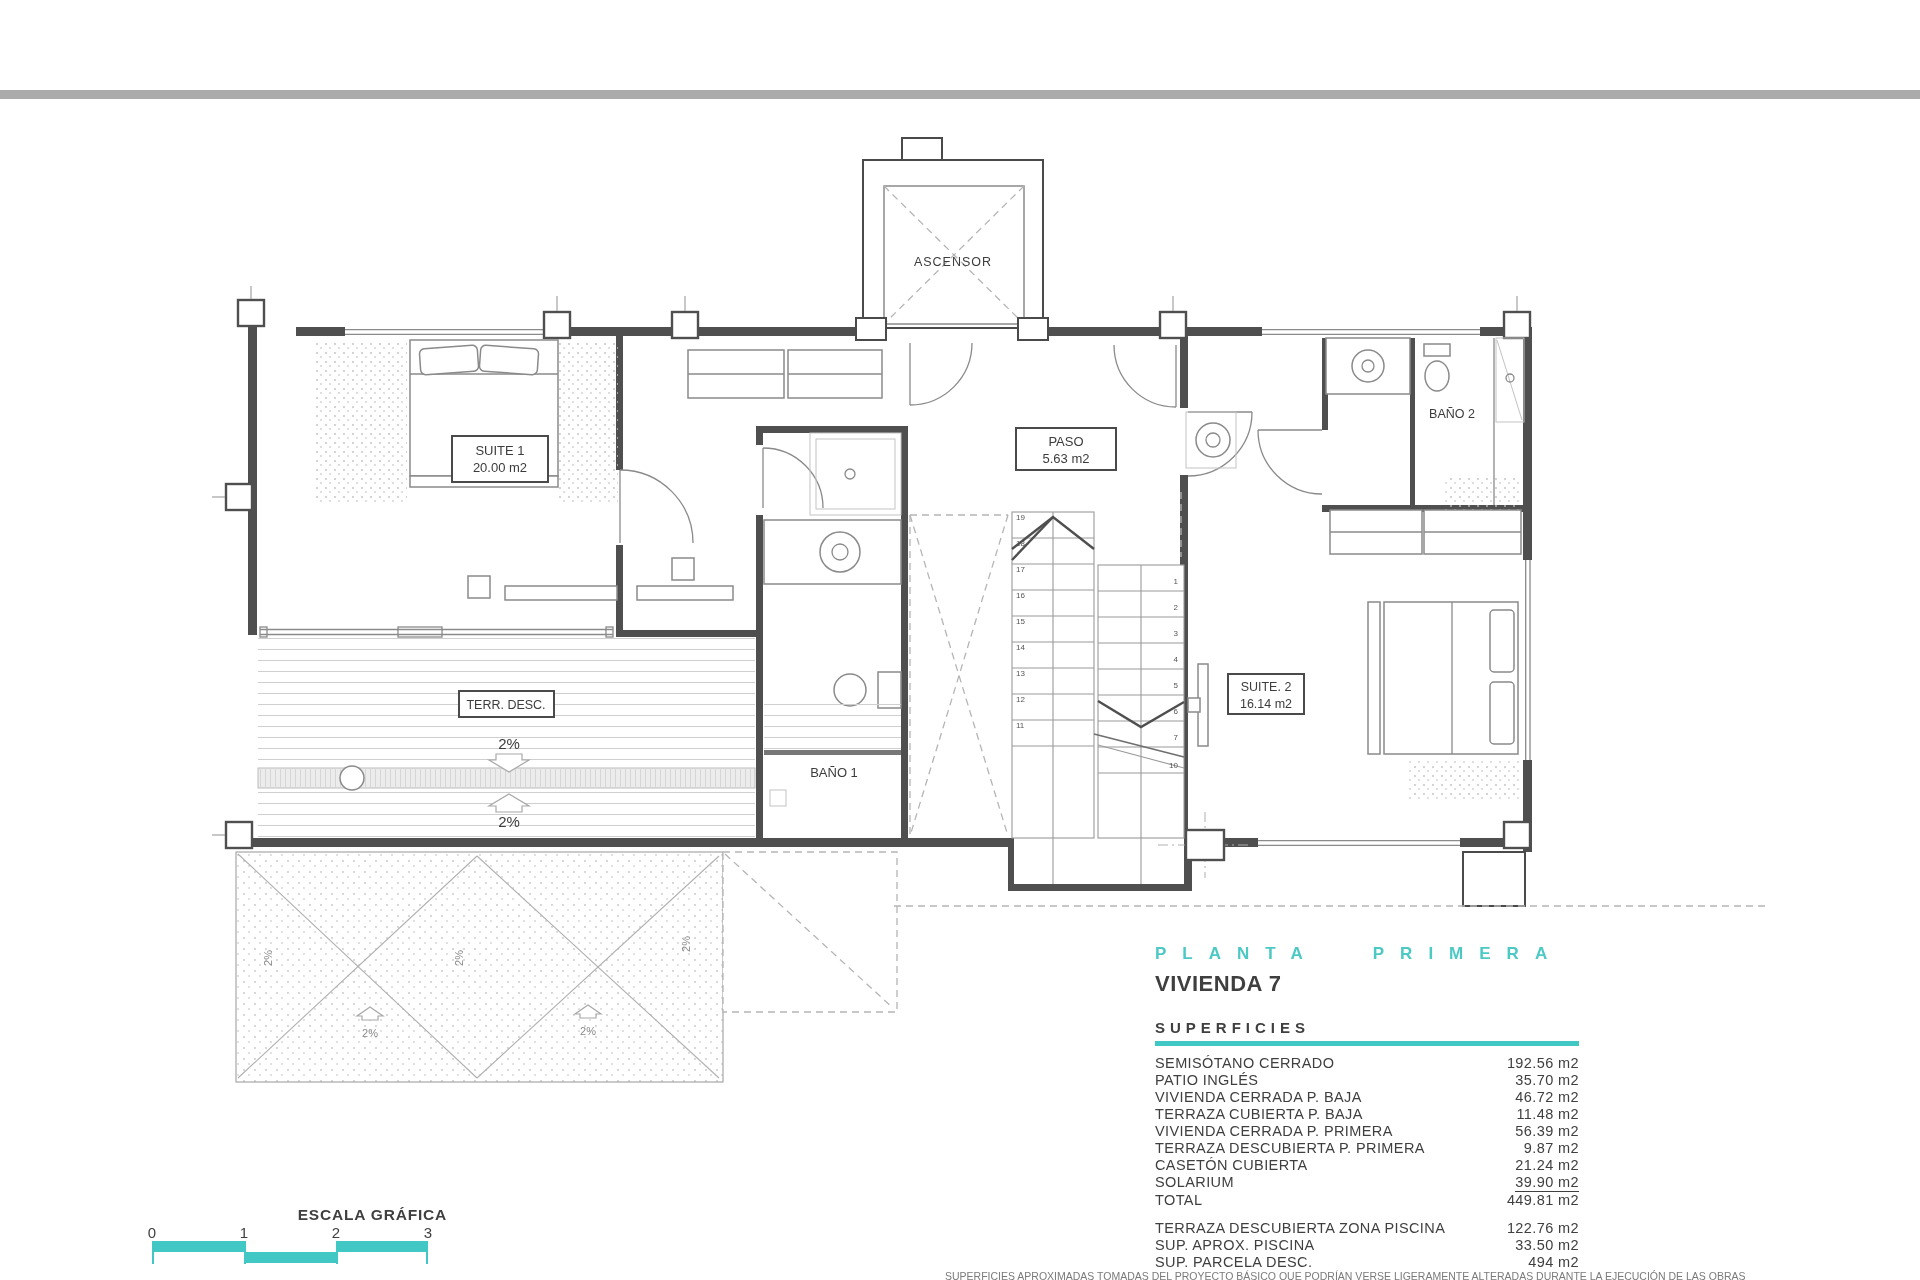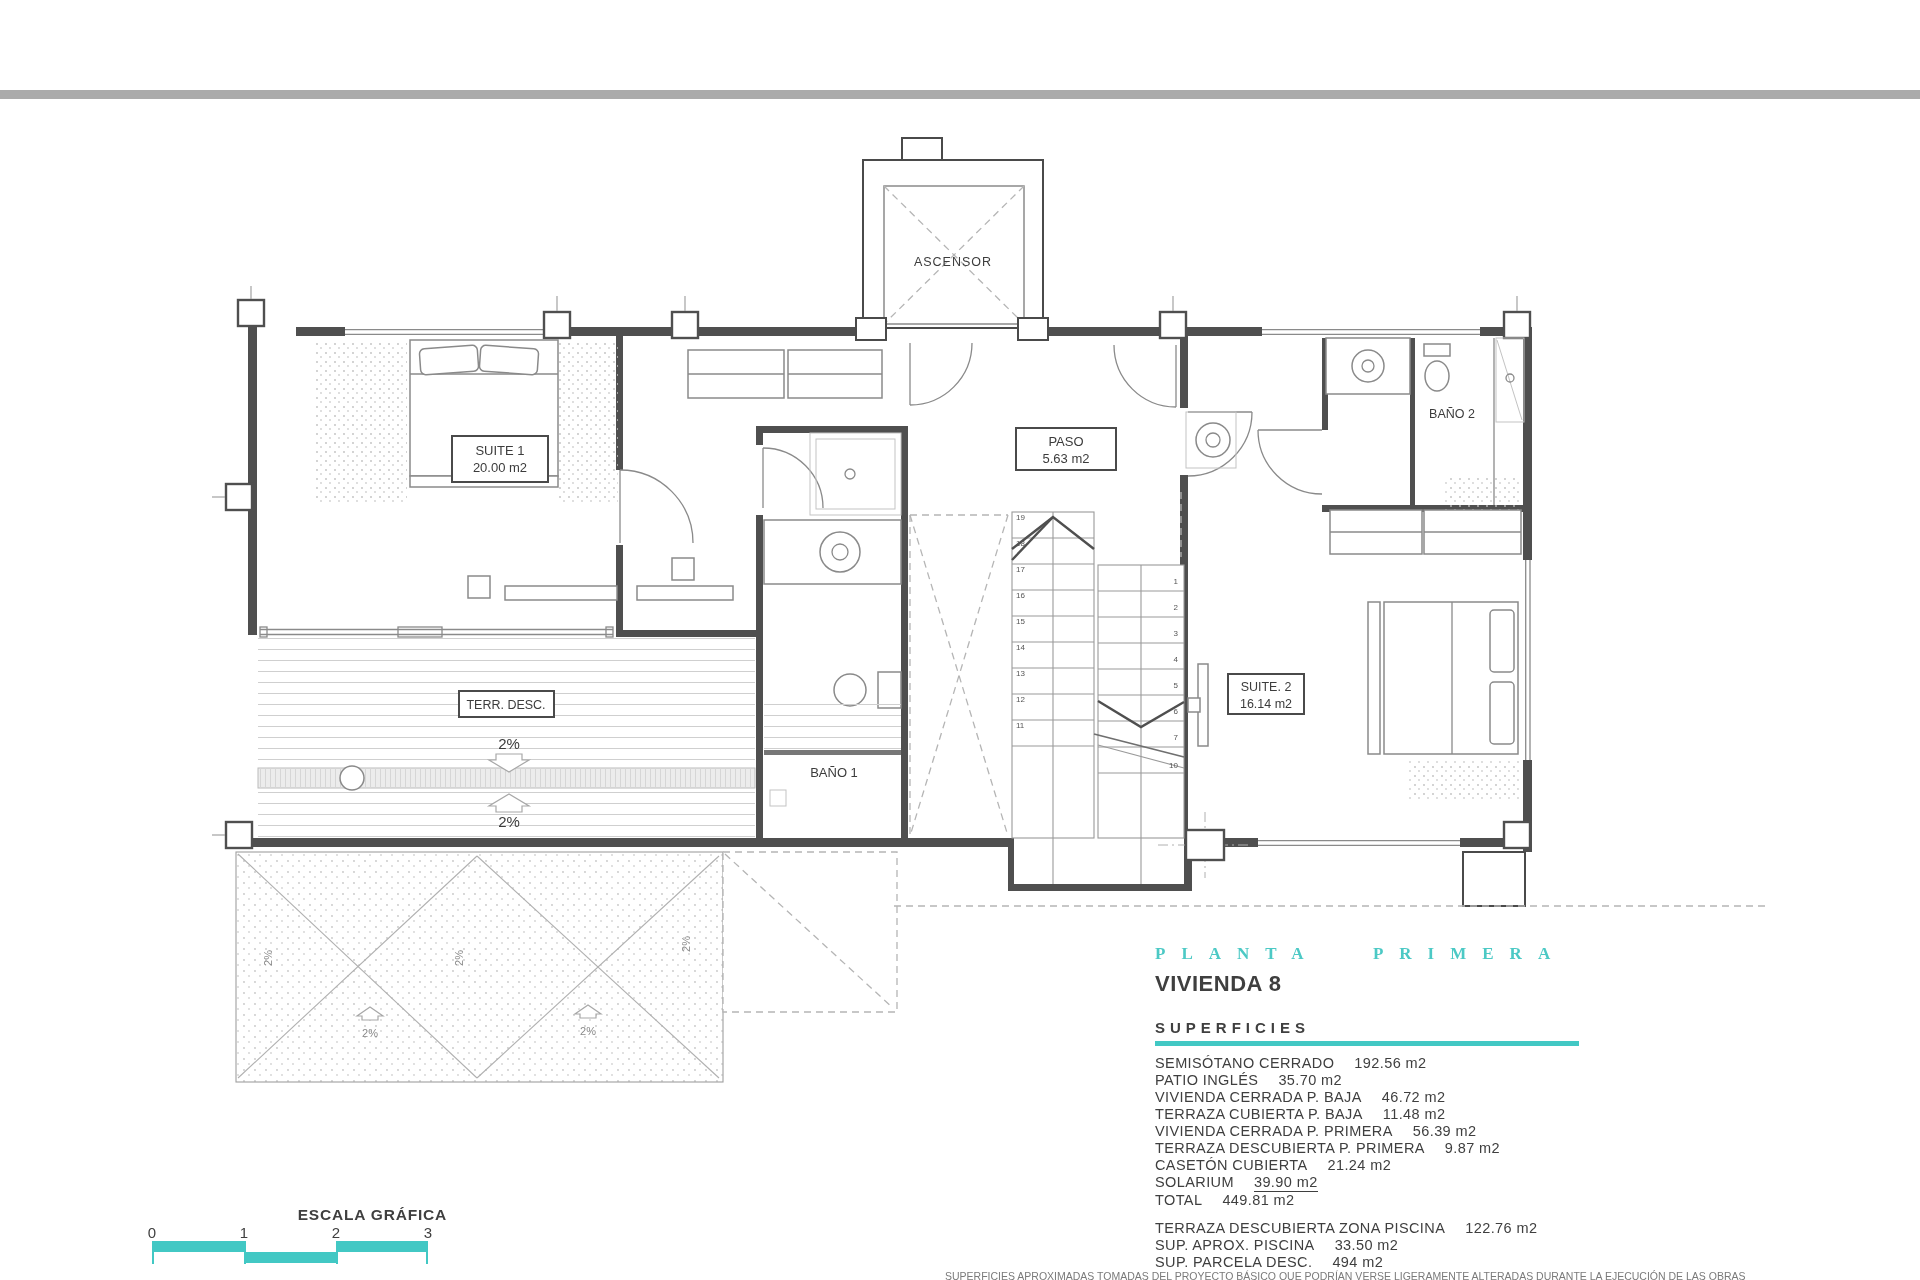--- a/index.html
+++ b/index.html
@@ -21,26 +21,26 @@
   .dashr{fill:#fff;stroke:#b5b5b5;stroke-width:1.3;stroke-dasharray:7 5;}
   .dashdot{fill:none;stroke:#b0b0b0;stroke-width:1;stroke-dasharray:10 4 2 4;}
   .arrow{stroke:#4f4f4f;stroke-width:2.4;fill:none;}
   .hollow{fill:#fff;stroke:#a8a8a8;stroke-width:1.2;}
   .stnum{font-size:8px;fill:#555;}
   .slope{font-size:15px;}
   .slopesm{font-size:11px;fill:#8a8a8a;}
 
   
   .panel{position:absolute;left:1155px;top:944px;width:424px;color:#3f3f3f;}
-  .plan-title{color:#4cc9c5;font-size:17px;font-weight:600;letter-spacing:16px;word-spacing:34px;white-space:nowrap;font-family:Liberation Serif, serif;}
+  .plan-title{color:#4cc9c5;font-size:17px;font-weight:600;letter-spacing:16px;word-spacing:34px;white-space:nowrap;}
   .dwelling{font-size:22px;font-weight:bold;letter-spacing:.5px;margin-top:7px;}
   .subtitle{font-size:15px;font-weight:bold;letter-spacing:5px;margin-top:22px;}
   .rule{height:5px;background:#42c8c4;margin-top:5px;width:100%;}
   .rows{margin-top:9px;}
-  .row{display:flex;justify-content:flex-start;font-size:14.5px;line-height:17px;letter-spacing:.4px;gap:20px;}
+  .row{display:flex;justify-content:space-between;font-size:14.5px;line-height:17px;letter-spacing:.4px;gap:20px;}
   .row .val{text-align:right;}
   .val.u{border-bottom:1.6px solid #3f3f3f;}
   .extra{margin-top:11px;}
   .disclaimer{position:absolute;left:945px;top:1270px;font-size:10.5px;color:#7a7a7a;white-space:nowrap;}
 
   
   .scalebar{position:absolute;left:147px;top:1206px;width:300px;height:60px;color:#3f3f3f;text-align:right;}
   .sb-title{font-size:15.5px;font-weight:600;letter-spacing:.8px;}
   .sb-num{position:absolute;top:18px;font-size:15px;transform:translateX(-50%);}
   .sb-seg{position:absolute;height:11px;background:#42c8c4;}
@@ -378,21 +378,21 @@
       <path class="hollow" d="M580,1018 h16 v-4 h5 l-13,-9 l-13,9 h5 z"></path>
       <text class="slopesm" x="588" y="1035" text-anchor="middle">2%</text>
     </g>
 
     <line class="dash" x1="894" y1="906" x2="1766" y2="906"></line>
   </svg>
 
   
   <div class="panel">
     <div class="plan-title">PLANTA PRIMERA</div>
-    <div class="dwelling">VIVIENDA 8</div>
+    <div class="dwelling">VIVIENDA 7</div>
     <div class="subtitle">SUPERFICIES</div>
     <div class="rule"></div>
     <div class="rows">
       <div class="row">
           <span class="lbl">SEMISÓTANO CERRADO</span>
           <span class="val">192.56 m2</span>
         </div>
       <div class="row">
           <span class="lbl">PATIO INGLÉS</span>
           <span class="val">35.70 m2</span>

